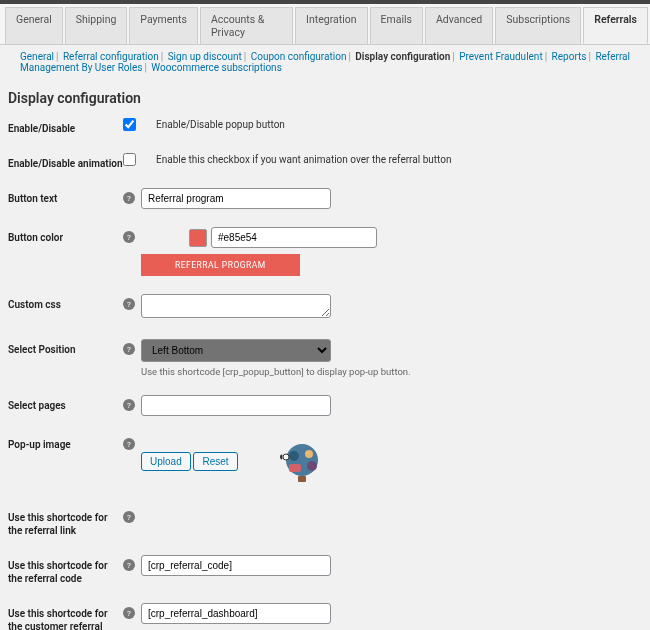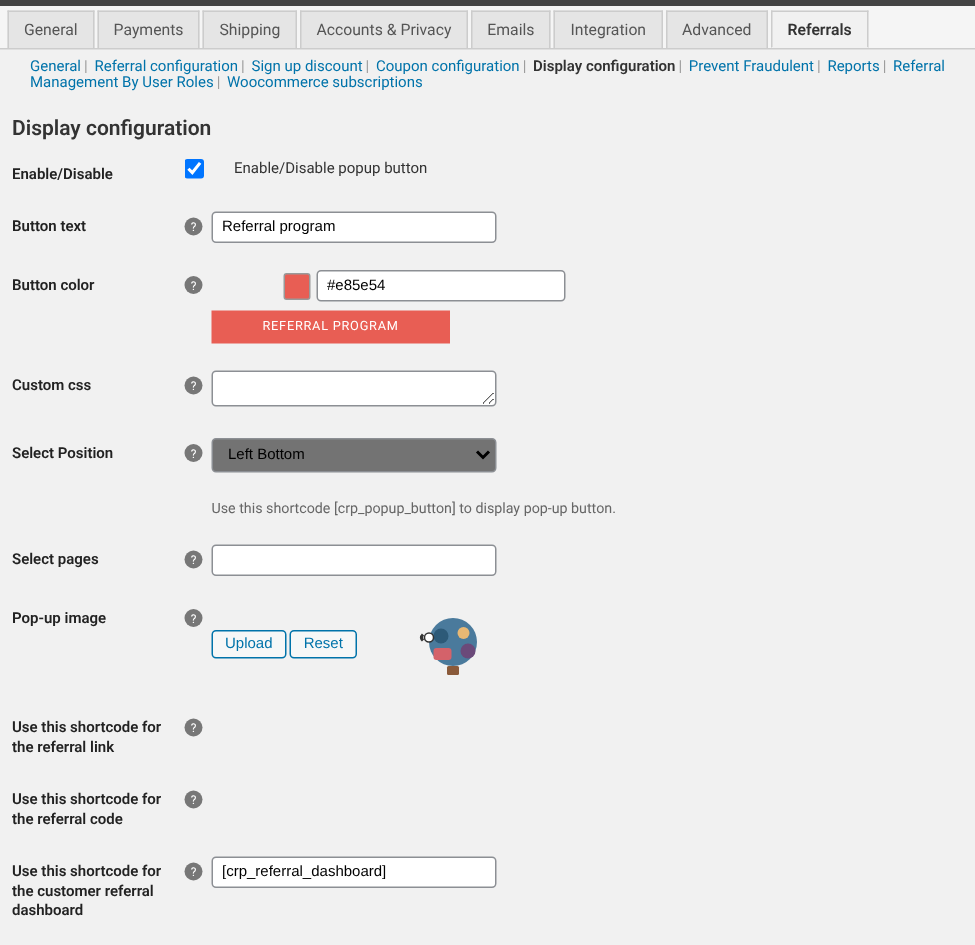--- a/index.html
+++ b/index.html
@@ -20,38 +20,39 @@
 .form-field { flex: 1; }
 input[type=text], textarea, select { width: 190px; padding: 4px 6px; border: 1px solid #8c8f94; border-radius: 3px; font-size: 10px; background: #fff; }
 textarea { height: 24px; resize: vertical; min-height: 24px; }
 select { background: #737373; }
 .checkbox-line { display: flex; align-items: center; gap: 20px; font-size: 10px; color: #333; }
 .checkbox-line input { margin: 0; }
 .color-row { display: flex; gap: 4px; align-items: center; padding-left: 48px; }
 .color-swatch { width: 18px; height: 18px; background: #e85e54; border: 1px solid #999; border-radius: 2px; }
 .color-input { width: 166px !important; }
 .preview-btn { background: #e85e54; color: #fff; padding: 6px 34px; font-size: 8.5px; letter-spacing: .5px; margin-top: 6px; display: inline-block; text-transform: uppercase; }
-.shortcode-note { font-size: 9.5px; color: #666; margin-top: 19px; }
+.shortcode-note { font-size: 9.5px; color: #666; margin-top: 4px; }
 .btn-small { padding: 3px 8px; border: 1px solid #0073aa; background: #f6f7f7; color: #0073aa; border-radius: 3px; font-size: 10px; cursor: pointer; }
 .img-group { display: flex; align-items: center; gap: 36px; }
 .popup-img { width: 55px; height: 55px; display: flex; align-items: center; justify-content: center; }
 </style>
 </head>
 <body>
 
 <div class="topbar"></div>
 
 <div class="nav-tabs">
   <div class="nav-tab">General</div>
+  <div class="nav-tab">Shipping</div>
   <div class="nav-tab">Payments</div>
-  <div class="nav-tab">Shipping</div>
   <div class="nav-tab">Accounts &amp; Privacy</div>
+  <div class="nav-tab">Integration</div>
   <div class="nav-tab">Emails</div>
-  <div class="nav-tab">Integration</div>
   <div class="nav-tab">Advanced</div>
+  <div class="nav-tab">Subscriptions</div>
   <div class="nav-tab active">Referrals</div>
 </div>
 
 <div class="subnav">
   <a>General</a><span class="sep">|</span>
   <a>Referral configuration</a><span class="sep">|</span>
   <a>Sign up discount</a><span class="sep">|</span>
   <a>Coupon configuration</a><span class="sep">|</span>
   <span class="current">Display configuration</span><span class="sep">|</span>
   <a>Prevent Fraudulent</a><span class="sep">|</span>
@@ -66,20 +67,29 @@
   <div class="form-row">
     <div class="form-label">Enable/Disable</div>
     <div class="form-field">
       <label class="checkbox-line">
         <input type="checkbox" checked="" style="">
         <span>Enable/Disable popup button</span>
       </label>
     </div>
   </div>
 
+  <div class="form-row">
+    <div class="form-label">Enable/Disable animation</div>
+    <div class="form-field">
+      <label class="checkbox-line">
+        <input type="checkbox" style="">
+        <span>Enable this checkbox if you want animation over the referral button</span>
+      </label>
+    </div>
+  </div>
 
   <div class="form-row">
     <div class="form-label">Button text</div>
     <span class="help-icon">?</span>
     <div class="form-field">
       <input type="text" value="Referral program" style="">
     </div>
   </div>
 
   <div class="form-row">
@@ -147,20 +157,23 @@
   </div>
 
   <div class="form-row">
     <div class="form-label">Use this shortcode for the referral link</div>
     <span class="help-icon">?</span>
   </div>
 
   <div class="form-row">
     <div class="form-label">Use this shortcode for the referral code</div>
     <span class="help-icon">?</span>
+    <div class="form-field">
+      <input type="text" value="[crp_referral_code]" style="">
+    </div>
   </div>
 
   <div class="form-row">
     <div class="form-label">Use this shortcode for the customer referral dashboard</div>
     <span class="help-icon">?</span>
     <div class="form-field">
       <input type="text" value="[crp_referral_dashboard]" style="">
     </div>
   </div>
 

